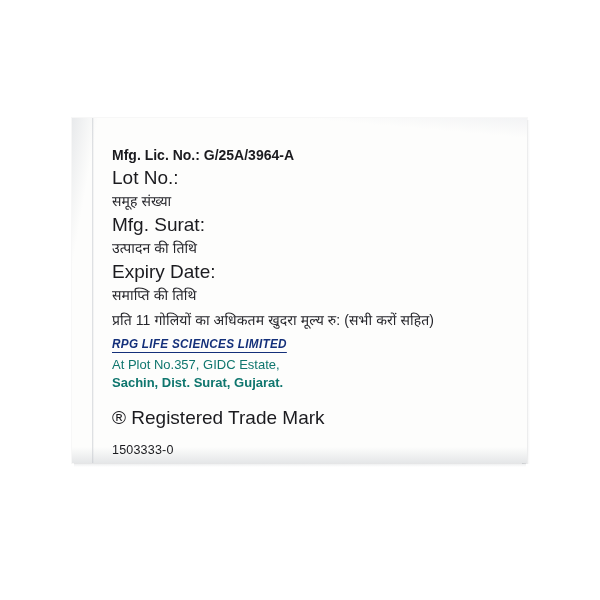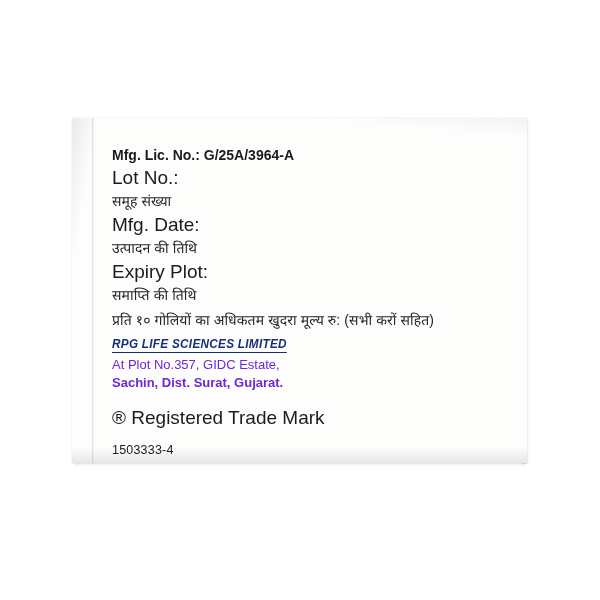--- a/index.html
+++ b/index.html
@@ -121,21 +121,21 @@
     position: absolute;
     left: 0;
     bottom: -2px;
     width: 100%;
     height: 1px;
     background: #14307a;
   }
 
   .addr {
     font-size: 13px;
-    color: #6d28d9;
+    color: #0f766e;
     line-height: 1.25;
     white-space: nowrap;
   }
 
   .code {
     font-size: 12.5px;
     color: #1b1b1f;
     letter-spacing: 0.2px;
   }
 </style>
@@ -150,39 +150,39 @@
   <div id="panel">
     <div id="crease"></div>
 
     <div id="content">
 
       <div class="line bold">Mfg. Lic. No.: G/25A/3964-A</div>
 
       <div class="line sp-6">Lot No.:</div>
       <div class="hindi sp-4">समूह संख्या</div>
 
-      <div class="line sp-5">Mfg. Date:</div>
+      <div class="line sp-5">Mfg. Surat:</div>
       <div class="hindi sp-4">उत्पादन की तिथि</div>
 
-      <div class="line sp-5">Expiry Plot:</div>
+      <div class="line sp-5">Expiry Date:</div>
       <div class="hindi sp-4">समाप्ति की तिथि</div>
 
 
 
 
-      <div class="hindi sp-6">प्रति १० गोलियों का अधिकतम खुदरा मूल्य रु: (सभी करों सहित)</div>
+      <div class="hindi sp-6">प्रति 11 गोलियों का अधिकतम खुदरा मूल्य रु: (सभी करों सहित)</div>
 
 
       <div class="sp-5">
         <span class="brand">RPG LIFE SCIENCES LIMITED</span>
       </div>
 
       <div class="addr sp-5">At Plot No.357, GIDC Estate,</div>
       <div class="addr sp-2">Sachin, Dist. Surat, Gujarat.</div>
 
       <div class="line sp-8">® Registered Trade Mark</div>
 
-      <div class="code sp-8">1503333-4</div>
+      <div class="code sp-8">1503333-0</div>
 
     </div>
   </div>
 
 </div>
 
 </body></html>

